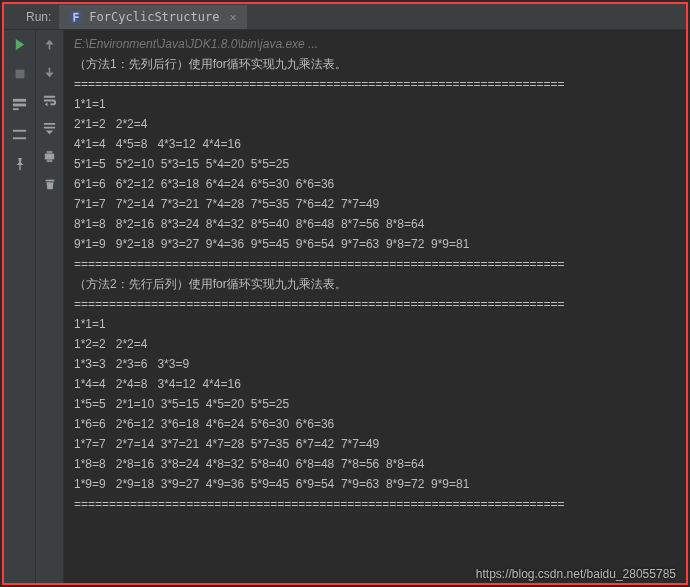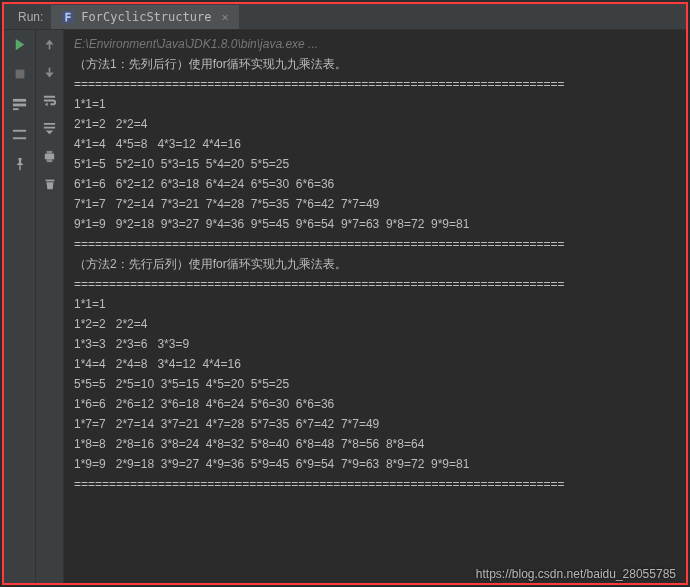--- a/index.html
+++ b/index.html
@@ -1,19 +1,19 @@
 <!DOCTYPE html>
 <html><head>
 <meta charset="utf-8">
 <style>
   * { margin: 0; padding: 0; box-sizing: border-box; }
   body { font-family: "Microsoft YaHei", Consolas, monospace; background: #2b2b2b; width: 690px; height: 587px; overflow: hidden; position: relative; }
   .frame { border: 2px solid #ff3b3b; width: 686px; height: 583px; margin: 2px; display: flex; flex-direction: column; }
   .tabbar { height: 26px; background: #3c3f41; display: flex; align-items: center; border-bottom: 1px solid #323232; }
-  .run-label { color: #b0b0b0; font-size: 12px; padding: 0 8px 0 14px; font-family: "Segoe UI", sans-serif; }
+  .run-label { color: #b0b0b0; font-size: 12px; padding: 0 8px 0 22px; font-family: "Segoe UI", sans-serif; }
   .tab { display: flex; align-items: center; gap: 6px; background: #4e5254; height: 24px; padding: 12px 10px; color: #bbb; font-size: 12px; }
   .tab .icon { width: 14px; height: 14px; display: flex; }
   .tab .close { color: #888; font-size: 12px; margin-left: 4px; }
   .body { flex: 1; display: flex; overflow: hidden; }
   .gutter { width: 32px; background: #3c3f41; display: flex; flex-direction: column; align-items: center; padding-top: 6px; gap: 14px; border-right: 1px solid #323232; }
   .gutter2 { width: 28px; background: #3c3f41; display: flex; flex-direction: column; align-items: center; padding-top: 6px; gap: 12px; border-right: 1px solid #323232; }
   .ico { width: 16px; height: 16px; display: flex; align-items: center; justify-content: center; color: #a0a0a0; }
   .console { flex: 1; background: #2b2b2b; padding: 4px 10px 6px 10px; overflow: hidden; }
   .line { color: #bcbcbc; font-size: 12px; white-space: pre; line-height: 20px; font-family: Liberation Sans, sans-serif; }
   .cmd { color: #777; font-style: italic; }
@@ -117,29 +117,30 @@
       <div class="line cmd">E:\Environment\Java\JDK1.8.0\bin\java.exe ...</div>
       <div id="console-lines">
           <div class="line">（方法1：先列后行）使用for循环实现九九乘法表。</div>
           <div class="line">======================================================================</div>
           <div class="line">1*1=1</div>
           <div class="line">2*1=2   2*2=4</div>
           <div class="line">4*1=4   4*5=8   4*3=12  4*4=16</div>
           <div class="line">5*1=5   5*2=10  5*3=15  5*4=20  5*5=25</div>
           <div class="line">6*1=6   6*2=12  6*3=18  6*4=24  6*5=30  6*6=36</div>
           <div class="line">7*1=7   7*2=14  7*3=21  7*4=28  7*5=35  7*6=42  7*7=49</div>
+          <div class="line">8*1=8   8*2=16  8*3=24  8*4=32  8*5=40  8*6=48  8*7=56  8*8=64</div>
           <div class="line">9*1=9   9*2=18  9*3=27  9*4=36  9*5=45  9*6=54  9*7=63  9*8=72  9*9=81</div>
           <div class="line">======================================================================</div>
           <div class="line">（方法2：先行后列）使用for循环实现九九乘法表。</div>
           <div class="line">======================================================================</div>
           <div class="line">1*1=1</div>
           <div class="line">1*2=2   2*2=4</div>
           <div class="line">1*3=3   2*3=6   3*3=9</div>
           <div class="line">1*4=4   2*4=8   3*4=12  4*4=16</div>
-          <div class="line">5*5=5   2*5=10  3*5=15  4*5=20  5*5=25</div>
+          <div class="line">1*5=5   2*1=10  3*5=15  4*5=20  5*5=25</div>
           <div class="line">1*6=6   2*6=12  3*6=18  4*6=24  5*6=30  6*6=36</div>
           <div class="line">1*7=7   2*7=14  3*7=21  4*7=28  5*7=35  6*7=42  7*7=49</div>
           <div class="line">1*8=8   2*8=16  3*8=24  4*8=32  5*8=40  6*8=48  7*8=56  8*8=64</div>
           <div class="line">1*9=9   2*9=18  3*9=27  4*9=36  5*9=45  6*9=54  7*9=63  8*9=72  9*9=81</div>
           <div class="line">======================================================================</div>
         </div>
     </div>
 
   </div>
 </div>

